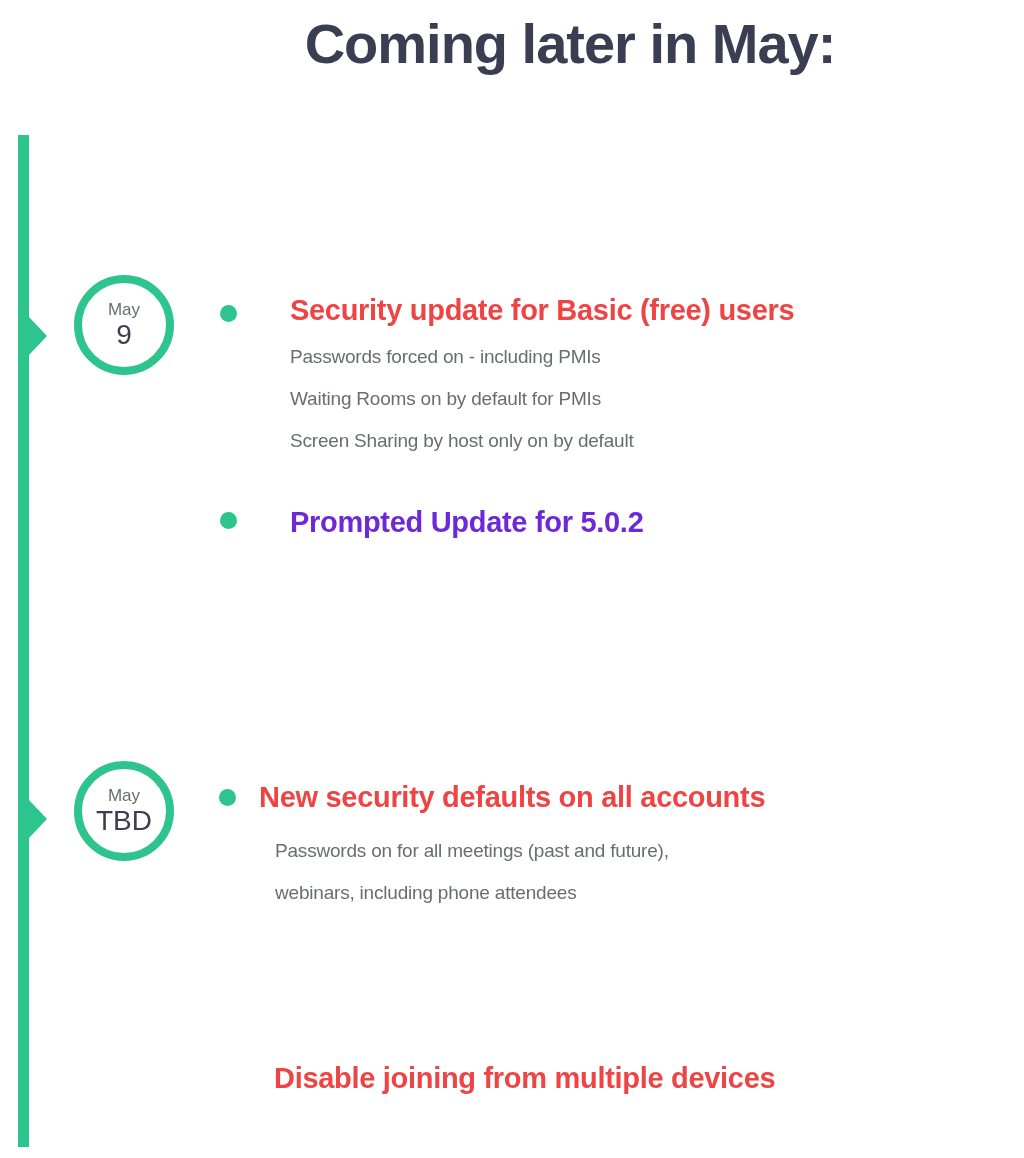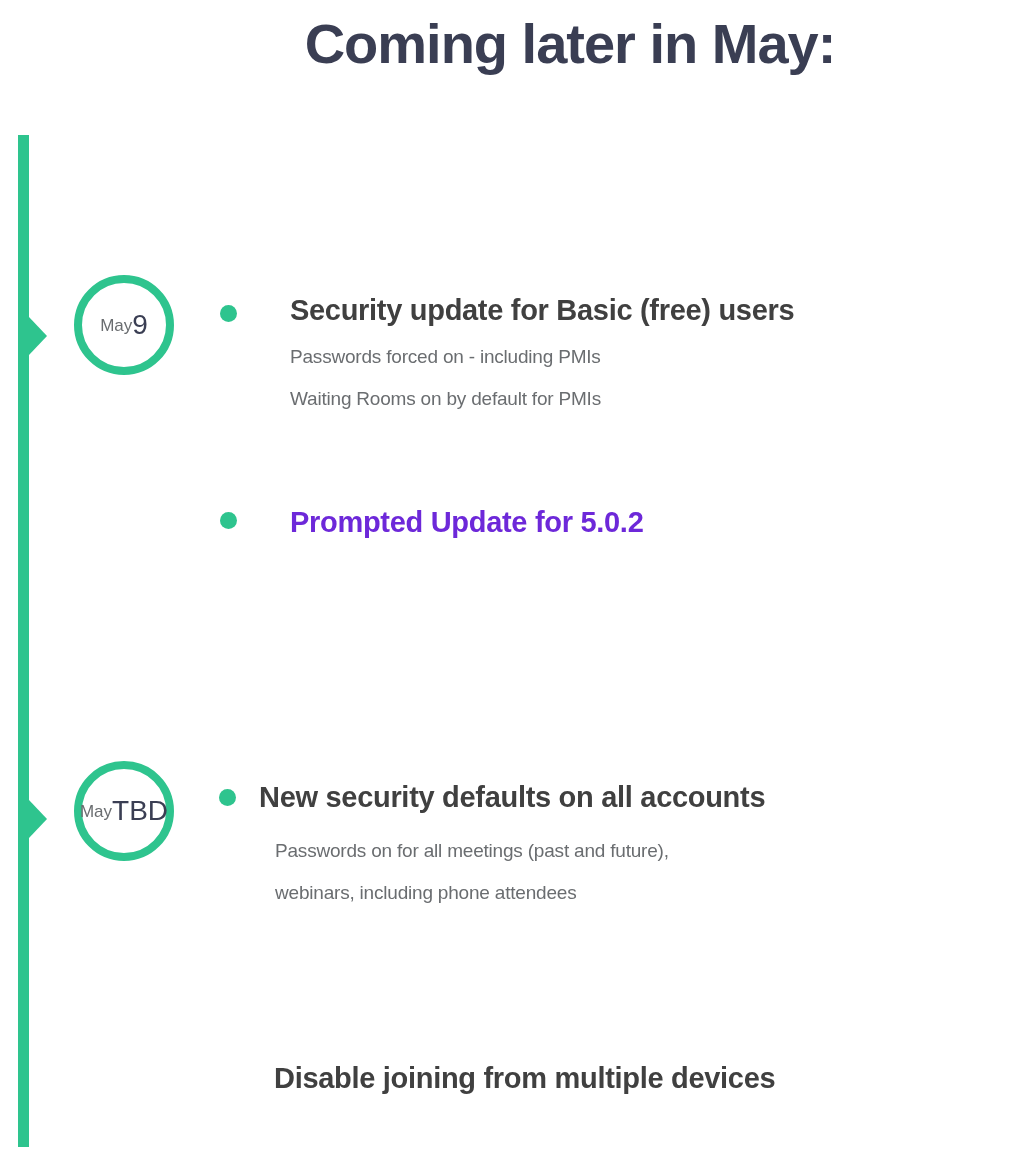--- a/index.html
+++ b/index.html
@@ -45,21 +45,21 @@
   .arrow-2 { top: 800px; }
   .date-circle {
     position: absolute;
     left: 74px;
     width: 100px;
     height: 100px;
     background: #ffffff;
     border: 8px solid #2EC48E;
     border-radius: 50%;
     display: flex;
-    flex-direction: row;
+    flex-direction: column;
     align-items: center;
     justify-content: center;
   }
   .circle-1 { top: 275px; }
   .circle-2 { top: 761px; }
   .date-month {
     font-size: 17px;
     line-height: 19px;
     color: #6A6D70;
   }
@@ -77,21 +77,21 @@
     background: #2EC48E;
   }
   .bullet-1 { left: 220px; top: 305px; }
   .bullet-2 { left: 220px; top: 512px; }
   .bullet-3 { left: 219px; top: 789px; }
   .item-heading {
     position: absolute;
     font-size: 29px;
     line-height: 32px;
     font-weight: bold;
-    color: #404040;
+    color: #ef4444;
     letter-spacing: -0.3px;
     white-space: nowrap;
   }
   .heading-1 { left: 290px; top: 294px; }
   .heading-prompted { left: 290px; top: 506px; color: #6d28d9; }
   .heading-2 { left: 259px; top: 781px; }
   .heading-3 { left: 274px; top: 959px; }
   .heading-4 { left: 274px; top: 1062px; }
   .item-details {
     position: absolute;
@@ -118,20 +118,21 @@
   <div class="date-circle circle-1">
     <span class="date-month">May</span>
     <span class="date-day">9</span>
   </div>
 
   <span class="bullet-dot bullet-1"></span>
   <div class="item-heading heading-1">Security update for Basic (free) users</div>
   <div class="item-details details-1">
     <div>Passwords forced on - including PMIs</div>
     <div>Waiting Rooms on by default for PMIs</div>
+    <div>Screen Sharing by host only on by default</div>
   </div>
 
   <span class="bullet-dot bullet-2"></span>
   <div class="item-heading heading-prompted">Prompted Update for 5.0.2</div>
 
   <div class="date-circle circle-2">
     <span class="date-month">May</span>
     <span class="date-day">TBD</span>
   </div>
 

